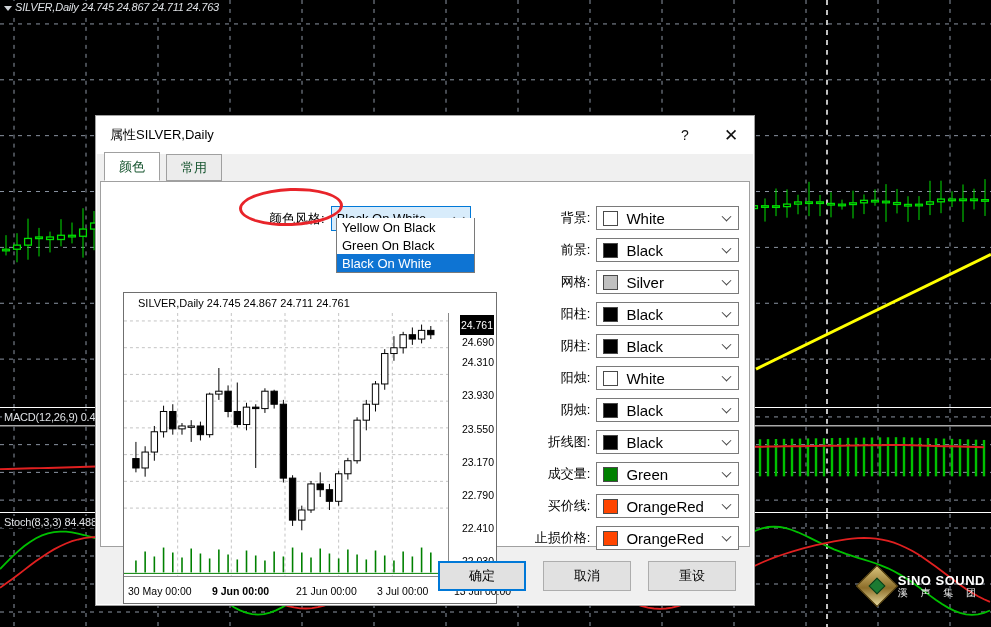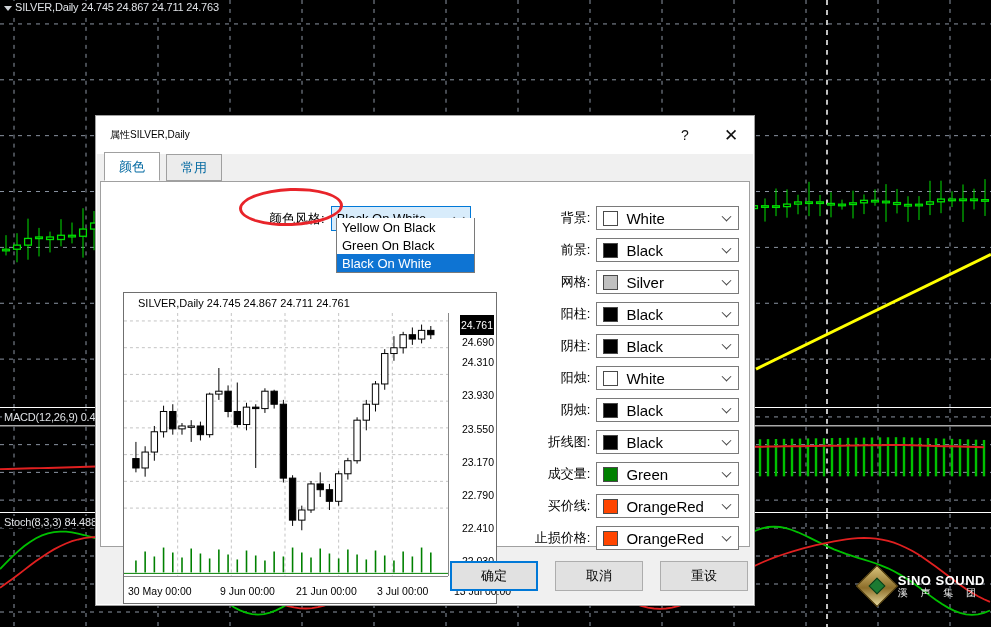--- a/index.html
+++ b/index.html
@@ -16,21 +16,21 @@
   .pane { position:absolute; left:0; right:0; overflow:hidden; }
   #pane-main   { top:0;   height:408px; border-bottom:1px solid #fff; }
   #pane-macd   { top:409px; height:104px; border-bottom:1px solid #fff; }
   #pane-stoch  { top:514px; height:113px; }
   .grid-svg { position:absolute; inset:0; width:100%; height:100%; }
   .pane-label {
     position:absolute; left:2px; font-size:11px; color:#dfe2e6;
     font-family:"Liberation Sans", sans-serif; background:#000;
     padding:0 2px; white-space:nowrap; z-index:4; letter-spacing:-0.2px;
   }
-  #lbl-main  { top:1px; }
+  #lbl-main  { top:1px;font-style:italic; }
   #lbl-macd  { top:2px; }
   #lbl-stoch { top:2px; }
   .arrow-collapse {
     display:inline-block; width:0;height:0;
     border-left:4px solid transparent;border-right:4px solid transparent;
     border-top:5px solid #cfd3d8; vertical-align:middle; margin-right:3px;
   }
 
   
   #logo {
@@ -55,37 +55,37 @@
     position:absolute; left:95px; top:115px; width:660px; height:491px;
     background:#f0f0f0; border:1px solid #a0a0a0;
     box-shadow:0 0 0 1px #ffffff inset;
     z-index:50; font-family:"Liberation Sans", sans-serif;
   }
   #titlebar {
     height:38px; background:#fff; position:relative;
     display:flex; align-items:center;
   }
   #dlg-title {
-    font-size:10px; color:#000; padding-left:14px; user-select:none;
+    font-size:13px; color:#000; padding-left:14px; user-select:none;
   }
   .title-btn {
     position:absolute; top:0; height:38px; width:46px;
     display:flex; align-items:center; justify-content:center;
     font-size:15px; color:#111; cursor:default;
   }
   #btn-help  { right:46px; font-size:14px; }
   #btn-close { right:0; font-size:17px; font-weight:300; }
 
   #tabstrip {
     position:relative; height:27px; margin:0 4px; background:#f0f0f0;
   }
   .tab {
     position:absolute; top:0; height:27px; padding:0 14px;
     display:flex; align-items:center; justify-content:center;
-    font-size:13px; color:#0369a1; border:1px solid #a0a0a0;
+    font-size:13px; color:#14532d; border:1px solid #a0a0a0;
     background:#ececec;
   }
   .tab.active { background:#fff; border-bottom-color:#fff; z-index:3; top:-2px; height:29px; }
   #tab-colors { left:4px; }
   #tab-common { left:66px; }
   #tabbody {
     position:absolute; left:4px; right:4px; top:65px; bottom:58px;
     background:#fff; border:1px solid #a0a0a0;
   }
 
@@ -163,21 +163,21 @@
     transform:translateY(-70%) rotate(45deg);
   }
   #clip-mask {
     position:absolute; left:430px; top:0; width:215px; height:16px; background:#fff;
   }
 
   
   #footer {
     position:absolute; left:0; right:0; bottom:0; height:58px;
     display:flex; align-items:center; justify-content:flex-end; gap:17px;
-    padding-right:6px;
+    padding-right:18px;
   }
   .btn {
     width:88px; height:30px; font-size:13px; color:#000;
     background:#e1e1e1; border:1px solid #adadad;
     display:flex; align-items:center; justify-content:center;
   }
   .btn.primary { background:#e1e1e1; border:2px solid #0078d7; }
 </style>
 </head>
 <body>
@@ -633,21 +633,21 @@
           <div class="axis-lab" style="top: 43.2px;">24.310</div>
           <div class="axis-lab" style="top: 76.4px;">23.930</div>
           <div class="axis-lab" style="top: 109.6px;">23.550</div>
           <div class="axis-lab" style="top: 142.8px;">23.170</div>
           <div class="axis-lab" style="top: 176px;">22.790</div>
           <div class="axis-lab" style="top: 209.2px;">22.410</div>
           <div class="axis-lab" style="top: 242.4px;">22.030</div>
         </div>
       <div id="pv-time">
           <div class="time-lab" style="left: 4px;">30 May 00:00</div>
-          <div class="time-lab" style="left: 96px;">9 Jun 00:00</div>
+          <div class="time-lab" style="left: 88px; font-weight: bold;">9 Jun 00:00</div>
           <div class="time-lab" style="left: 172px;">21 Jun 00:00</div>
           <div class="time-lab" style="left: 253px;">3 Jul 00:00</div>
           <div class="time-lab" style="left: 330px;">13 Jul 00:00</div>
         </div>
     </div>
 
     <div id="color-list">
         <div class="crow">
           <div class="clabel">背景:</div>
           <div class="ccombo">

